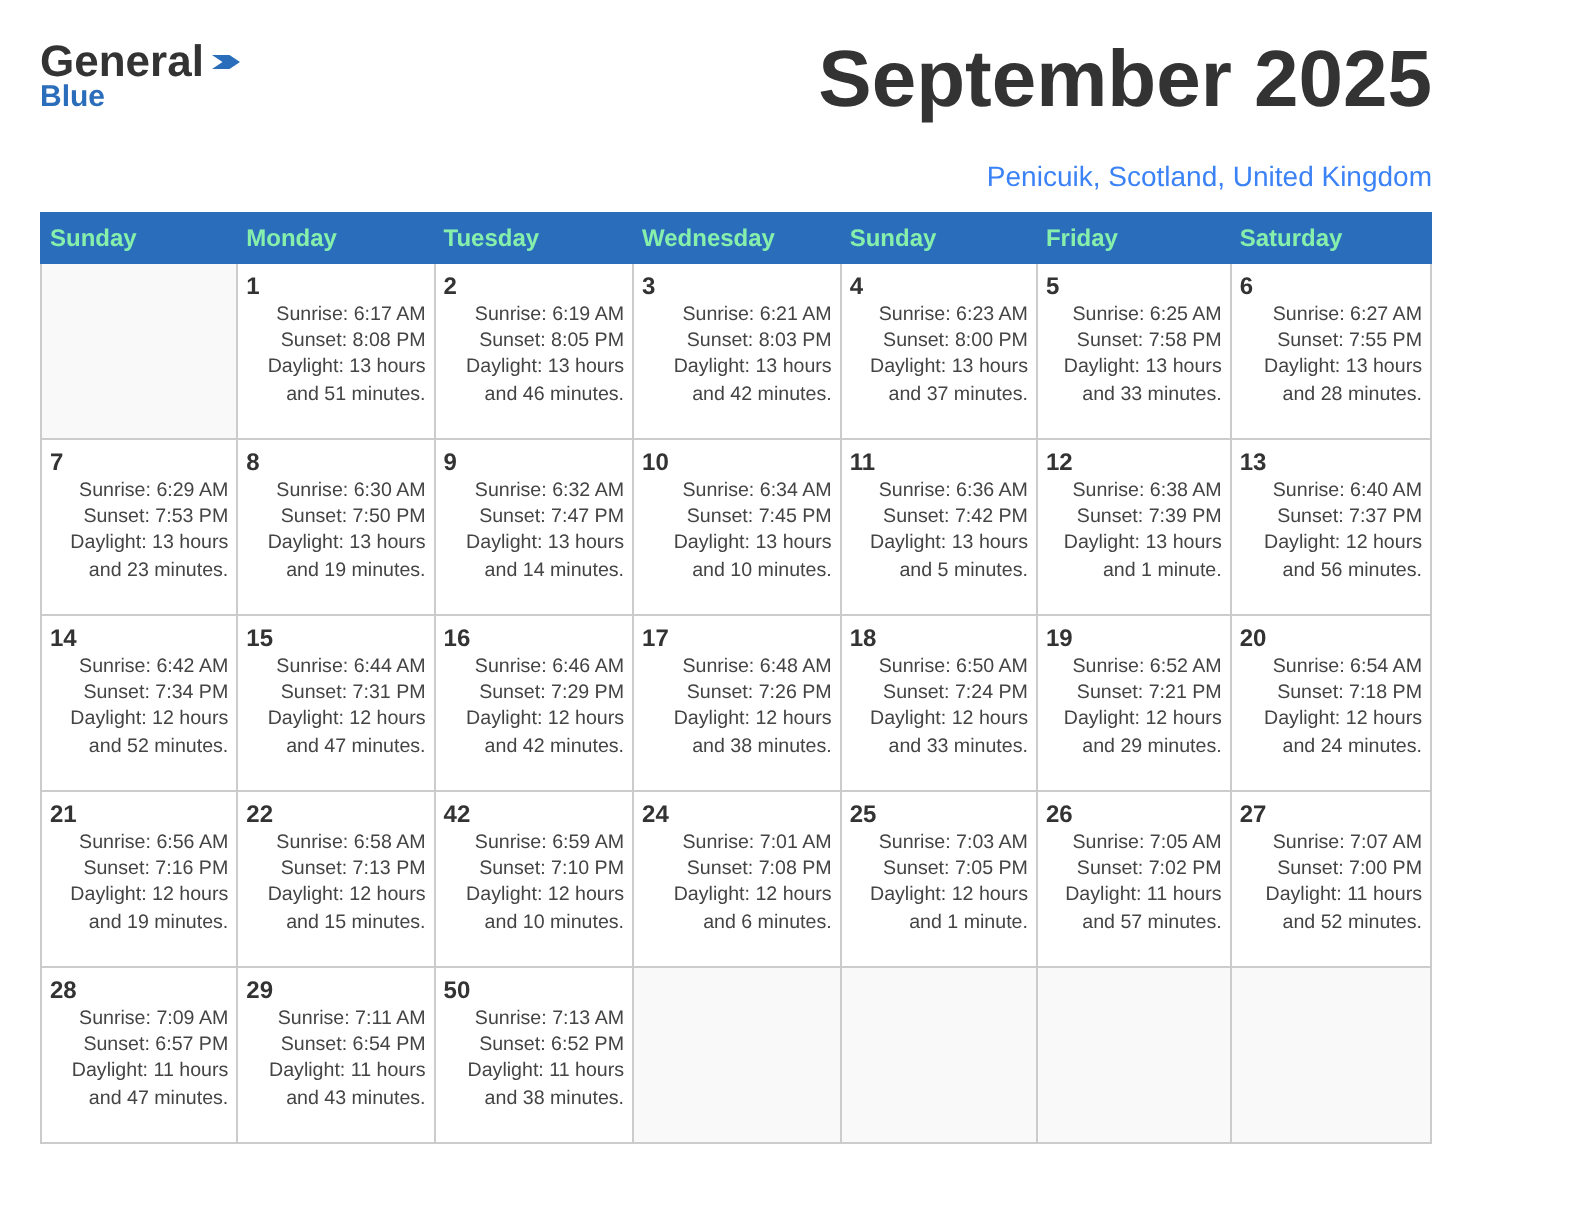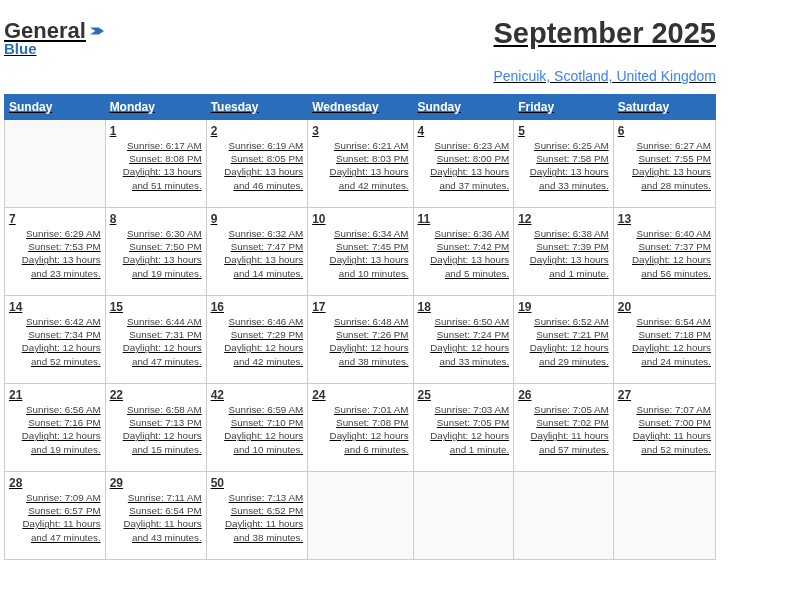--- a/index.html
+++ b/index.html
@@ -5,22 +5,21 @@
     * { box-sizing: border-box; margin: 0; padding: 0; }
     body {
       font-family: Arial, sans-serif;
       background: #fff;
       width: 792px;
       height: 612px;
       overflow: hidden;
     }
     .page {
       width: 736px;
-      padding: 18px 20px 10px 4px;
-      text-decoration: underline;
+      padding: 18px 20px 10px 20px;
     }
     .header-area {
       display: flex;
       justify-content: space-between;
       align-items: flex-start;
       margin-bottom: 10px;
     }
     .logo {
       display: flex;
       flex-direction: column;
@@ -32,38 +31,38 @@
       margin-left: 2px;
     }
     .logo-line {
       display: flex;
       align-items: center;
     }
     .title-area {
       text-align: right;
     }
     .month-title {
-      font-size: 29px;
+      font-size: 40px;
       font-weight: bold;
       color: #333;
       line-height: 1.1;
     }
     .location {
       font-size: 14px;
       color: #3b82f6;
       margin-top: 18px;
     }
     .calendar {
       width: 100%;
       border-collapse: collapse;
       font-size: 10.5px;
     }
     .calendar th {
       background-color: #2a6ebb;
-      color: #ffffff;
+      color: #86efac;
       padding: 5px 4px;
       text-align: left;
       font-size: 12px;
       font-weight: bold;
       border: 1px solid #2a6ebb;
     }
     .calendar td {
       vertical-align: top;
       border: 1px solid #ccc;
       padding: 4px 4px;

